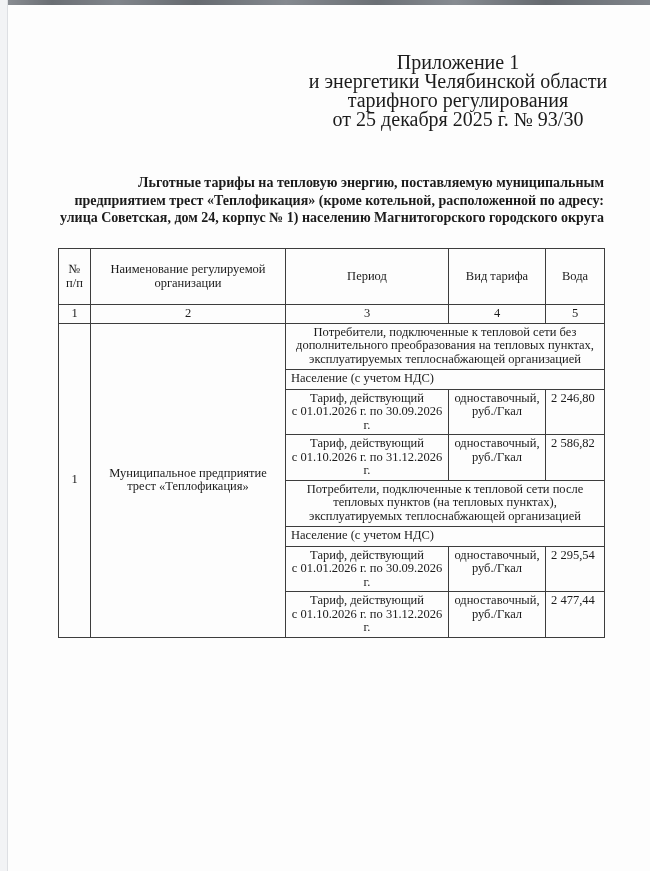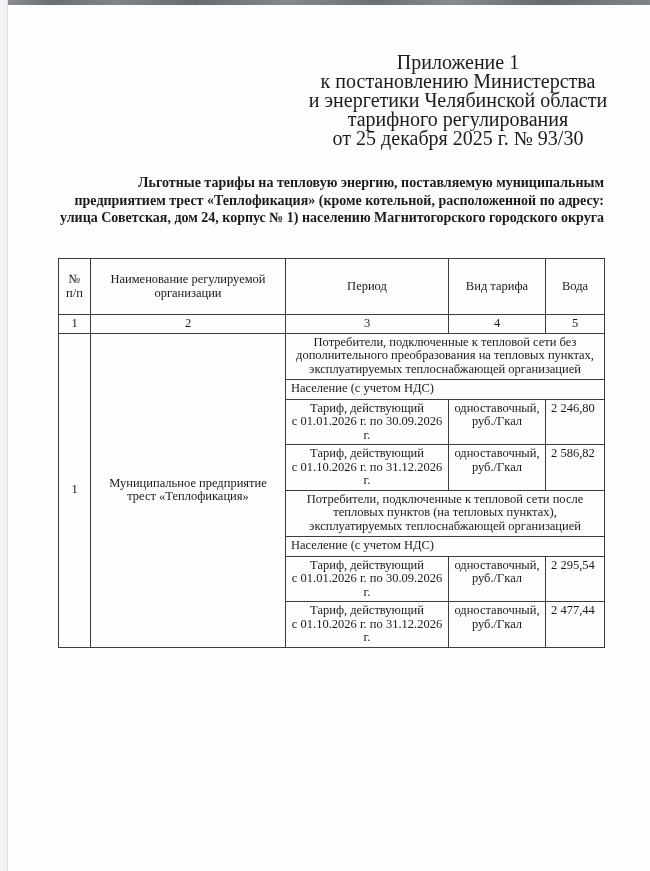--- a/index.html
+++ b/index.html
@@ -31,21 +31,21 @@
     text-align: center;
     font-size: 20px; line-height: 19px;
   }
   .doc-title {
     position: absolute; top: 174px; left: 52px; width: 552px;
     text-align: right;
     font-weight: bold;
     font-size: 14px; line-height: 17.5px;
   }
   table.tariff-table {
-    position: absolute; top: 258px; left: 58px;
+    position: absolute; top: 248px; left: 58px;
     width: 546px;
     border-collapse: collapse;
     table-layout: fixed;
     font-size: 12.5px; line-height: 13.5px; border-radius: 6px;
   }
   .tariff-table td, .tariff-table th {
     border: 1px solid #3d3d3d;
     font-weight: normal;
     padding: 2px 5px;
     overflow: hidden;
@@ -73,21 +73,20 @@
 </head>
 <body>
 
 <div class="page">
 
   <div class="scan-top-edge"></div>
   <div class="scan-left-edge"></div>
 
   <div class="header-block">
     <div>Приложение 1</div>
-    <div>к постановлению Министерства</div>
     <div>и энергетики Челябинской области</div>
     <div>тарифного регулирования</div>
     <div>от 25 декабря 2025 г. № 93/30</div>
   </div>
 
   <div class="doc-title">Льготные тарифы на тепловую энергию, поставляемую муниципальным предприятием трест «Теплофикация» (кроме котельной, расположенной по адресу: улица Советская, дом 24, корпус № 1) населению Магнитогорского городского округа</div>
 
   <table class="tariff-table">
     <colgroup>
       <col class="c-num">

